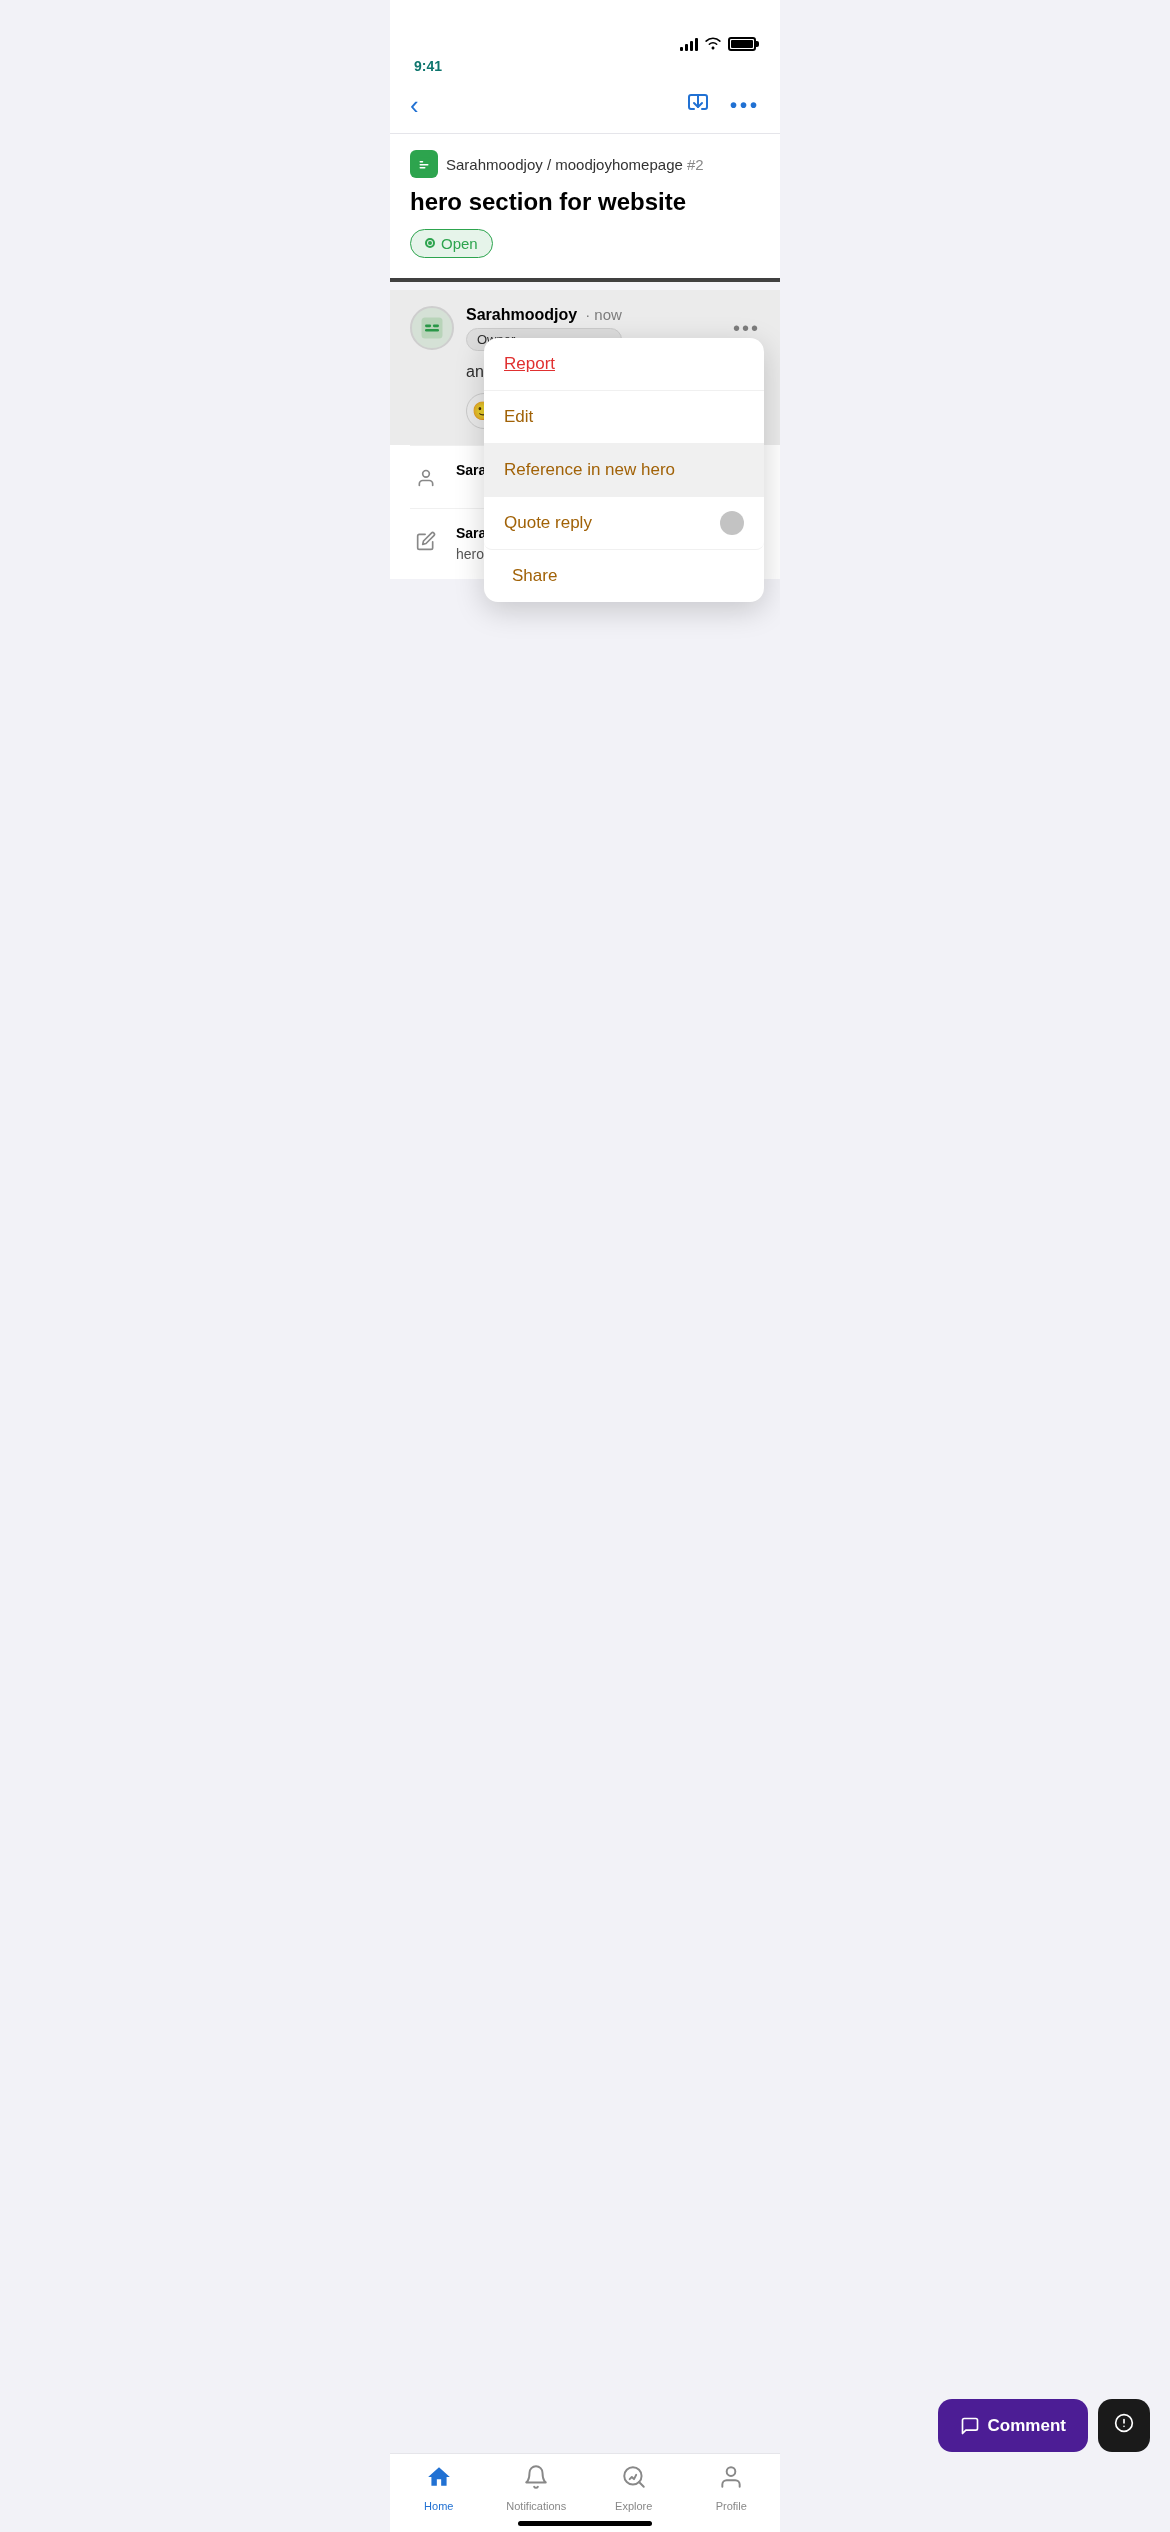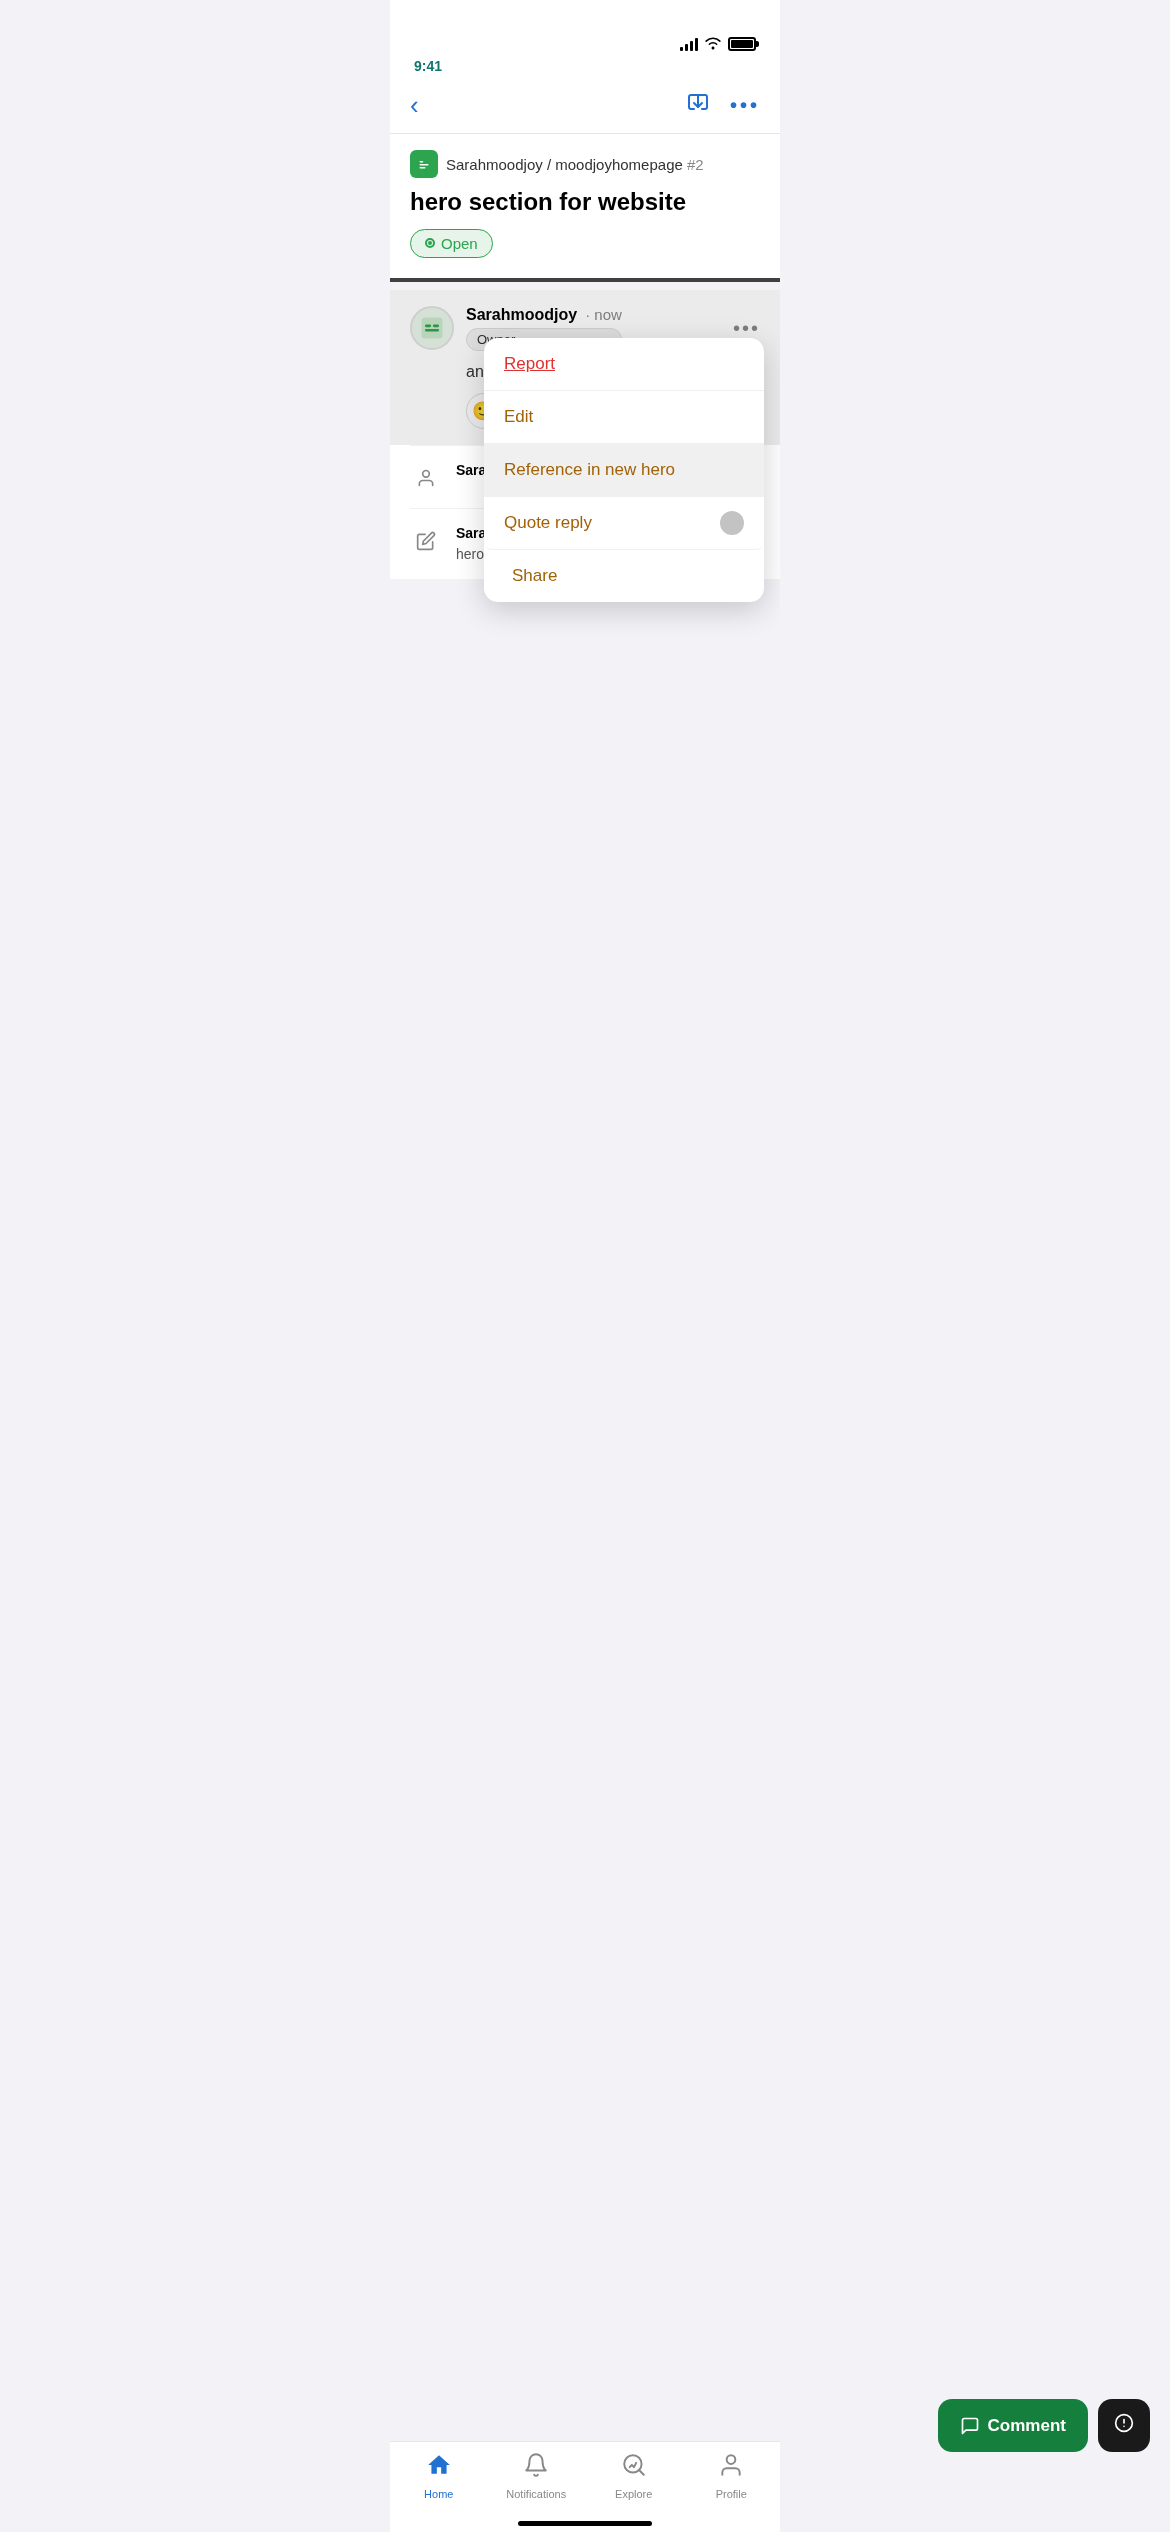--- a/index.html
+++ b/index.html
@@ -316,21 +316,21 @@
     
     .bottom-actions {
       position: fixed;
       bottom: 80px;
       right: 20px;
       display: flex;
       gap: 10px;
       z-index: 50;
     }
     .btn-comment {
-      background: #15803d;
+      background: #4c1d95;
       color: #fff;
       border: none;
       border-radius: 14px;
       padding: 14px 22px;
       font-size: 17px;
       font-weight: 600;
       display: flex;
       align-items: center;
       gap: 8px;
       cursor: pointer;
@@ -350,21 +350,21 @@
       position: fixed;
       bottom: 0;
       left: 50%;
       transform: translateX(-50%);
       width: 390px;
       background: rgba(255,255,255,0.95);
       backdrop-filter: blur(10px);
       border-top: 1px solid #e5e5ea;
       display: flex;
       justify-content: space-around;
-      padding: 10px 0 32px;
+      padding: 10px 0 20px;
       z-index: 200;
     }
     .tab-item {
       display: flex;
       flex-direction: column;
       align-items: center;
       gap: 4px;
       cursor: pointer;
       min-width: 70px;
     }

